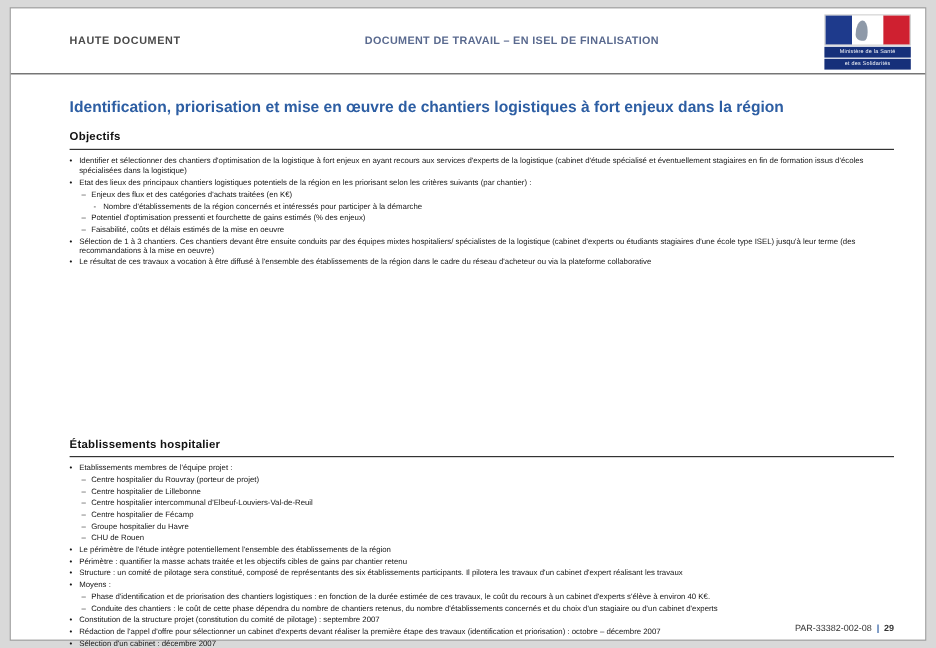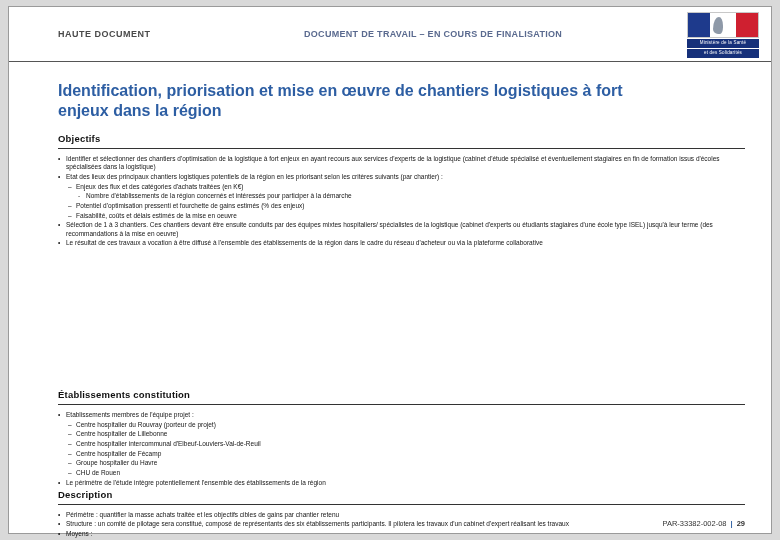--- a/index.html
+++ b/index.html
@@ -41,21 +41,21 @@
   }
   .mbar {
     margin-top:1px; background:#16307a; color:#fff;
     font-size:4.5px; line-height:1.5; text-align:center;
     padding:1px 1px; letter-spacing:.2px;
   }
   
   .content { position:absolute; top:58px; left:49px; right:26px; bottom:20px; }
   .title {
     margin-top:16px; max-width:600px;
-    color:#2d5ea3; font-size:16px; font-weight:bold; line-height:1.25;
+    color:#2d5ea3; font-size:13px; font-weight:bold; line-height:1.25;
   }
   .grid {
     display:grid; margin-top:12px;
     grid-template-columns:1fr;
     grid-template-rows:256px 1fr;
     column-gap:34px;
   }
   .sec h2 {
     font-size:9.5px; font-weight:bold; color:#111;
     padding-bottom:4px; border-bottom:1px solid #333; margin-bottom:6px;
@@ -73,21 +73,21 @@
   }
   .footer .sep { margin:0 4px; color:#2d5ea3; font-weight:bold; }
   .footer .page { font-weight:bold; }
 </style>
 </head>
 <body>
 
 <div class="slide">
 
   <div class="hdr-region">HAUTE DOCUMENT</div>
-  <div class="hdr-status">DOCUMENT DE TRAVAIL – EN COURS DE FINALISATION</div>
+  <div class="hdr-status">DOCUMENT DE TRAVAIL – EN ISEL DE FINALISATION</div>
 
   <div class="logo">
     <div class="flag">
       <div class="b"></div>
       <div class="w">
         <span class="marianne"></span>
       </div>
       <div class="r"></div>
     </div>
     <div class="mbar">Ministère de la Santé</div>
@@ -133,21 +133,21 @@
               <span class="tx">Sélection de 1 à 3 chantiers. Ces chantiers devant être ensuite conduits par des équipes mixtes hospitaliers/ spécialistes de la logistique (cabinet d'experts ou étudiants stagiaires d'une école type ISEL) jusqu'à leur terme (des recommandations à la mise en oeuvre)</span>
             </div>
             <div class="li l0">
               <span class="mk">•</span>
               <span class="tx">Le résultat de ces travaux a vocation à être diffusé à l'ensemble des établissements de la région dans le cadre du réseau d'acheteur ou via la plateforme collaborative</span>
             </div>
           </div>
       </section>
 
       <section class="sec">
-        <h2>Établissements constitution</h2>
+        <h2>Établissements hospitalier</h2>
         <div class="list">
             <div class="li l0">
               <span class="mk">•</span>
               <span class="tx">Etablissements membres de l'équipe projet :</span>
             </div>
             <div class="li l1">
               <span class="mk">–</span>
               <span class="tx">Centre hospitalier du Rouvray (porteur de projet)</span>
             </div>
             <div class="li l1">
@@ -171,21 +171,20 @@
               <span class="tx">CHU de Rouen</span>
             </div>
             <div class="li l0">
               <span class="mk">•</span>
               <span class="tx">Le périmètre de l'étude intègre potentiellement l'ensemble des établissements de la région</span>
             </div>
           </div>
       </section>
 
       <section class="sec">
-        <h2>Description</h2>
         <div class="list">
             <div class="li l0">
               <span class="mk">•</span>
               <span class="tx">Périmètre : quantifier la masse achats traitée et les objectifs cibles de gains par chantier retenu</span>
             </div>
             <div class="li l0">
               <span class="mk">•</span>
               <span class="tx">Structure : un comité de pilotage sera constitué, composé de représentants des six établissements participants. Il pilotera les travaux d'un cabinet d'expert réalisant les travaux</span>
             </div>
             <div class="li l0">

